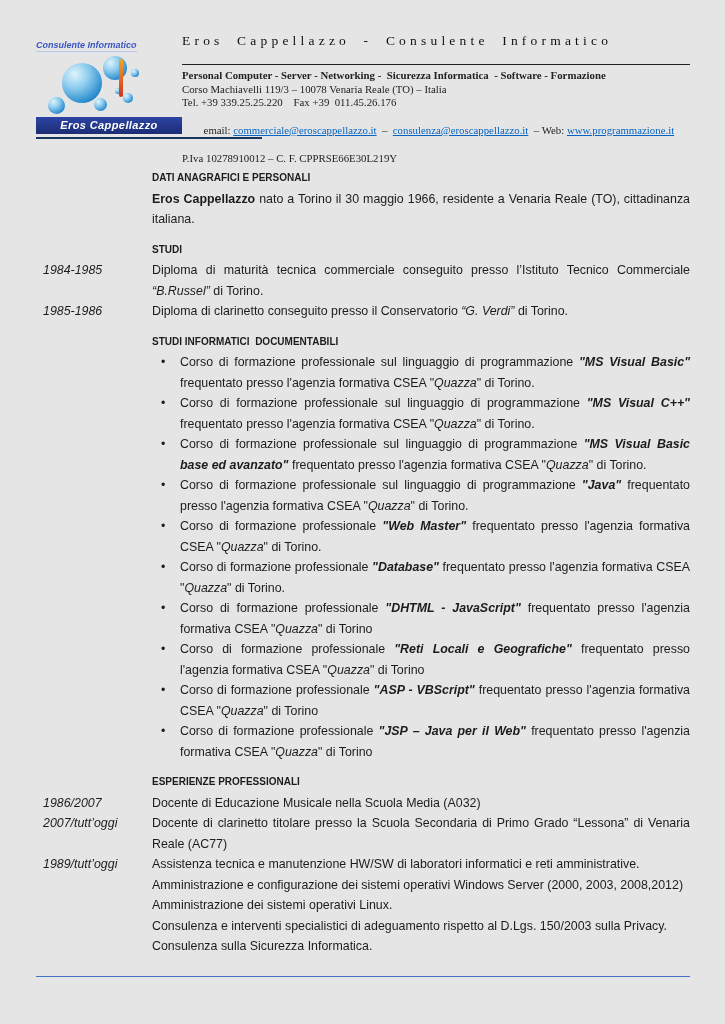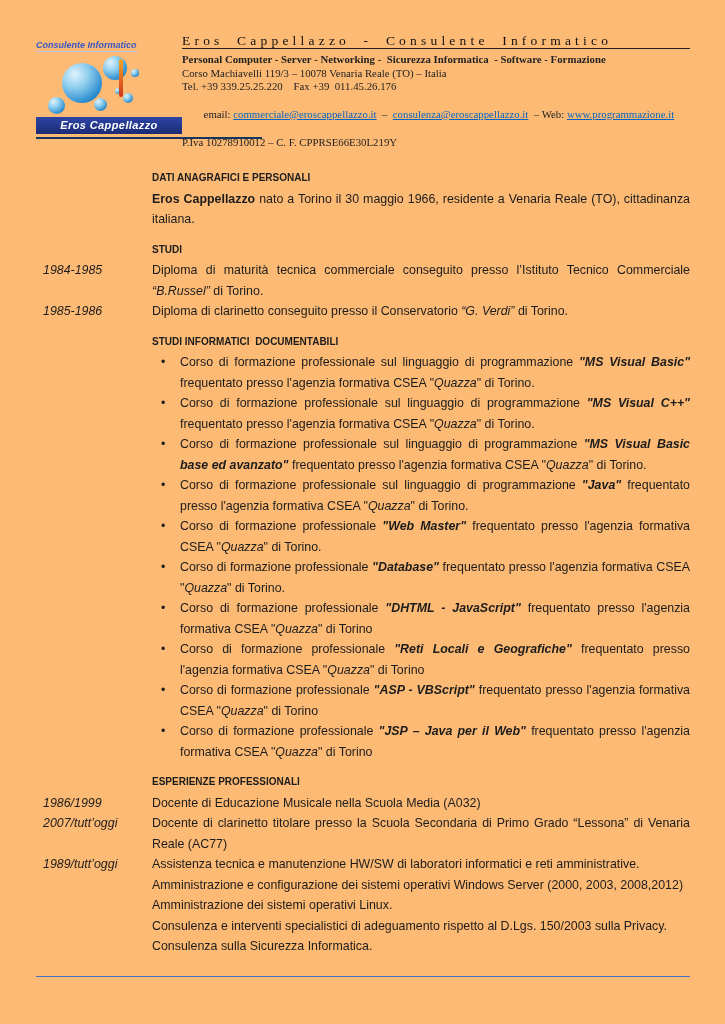--- a/index.html
+++ b/index.html
@@ -1,16 +1,16 @@
 <!DOCTYPE html>
 <html><head>
 <meta charset="utf-8">
 <style>
   html,body{margin:0;padding:0;background:#ffffff;}
-  .page{position:relative;width:725px;height:1024px;background:#fdba74;overflow:hidden;
+  .page{position:relative;width:725px;height:1024px;background:#e5e5e5;overflow:hidden;
         font-family:"Liberation Sans",sans-serif;color:#1c1c1c;}
 
   
   .letterhead{position:absolute;top:34px;left:36px;right:35px;display:flex;}
   .logo{flex:0 0 146px;width:146px;position:relative;}
   .logo-tagline{font-size:9px;font-style:italic;font-weight:bold;color:#3a57c4;
                 border-bottom:1px solid #b9c6e8;display:inline-block;padding-bottom:1px;}
   .bubbles{position:relative;height:60px;margin-top:3px;}
   .bub{position:absolute;border-radius:50%;
        background:radial-gradient(circle at 32% 28%,#dff3fd 0%,#8ecdee 35%,#2f8fd0 72%,#0c5d9e 100%);}
@@ -23,21 +23,21 @@
   .b7{width:6px;height:6px;left:79px;top:33px;}
   .rbar{position:absolute;left:83px;top:4px;width:4px;height:38px;border-radius:2px;
         background:linear-gradient(180deg,#f5a623,#d0321f);}
   .logo-banner{margin-top:2px;background:linear-gradient(180deg,#2d44a5,#1b2c74);color:#fff;
                font-style:italic;font-weight:bold;font-size:11px;text-align:center;
                padding:2px 4px 3px;letter-spacing:.4px;}
   .logo-line{width:226px;height:2px;background:#17365d;margin-top:3px;}
 
   .head-text{flex:1;font-family:"Liberation Serif",serif;font-size:10.8px;line-height:13.8px;color:#222;}
   .head-title{font-size:13.5px;letter-spacing:4.2px;word-spacing:6px;white-space:nowrap;color:#111;
-              padding-bottom:0;border-bottom:1.3px solid #222;margin-bottom:4px;}
+              padding-bottom:16px;border-bottom:1.3px solid #222;margin-bottom:4px;}
   .head-sub{font-weight:bold;}
   .hline{white-space:pre-wrap;}
   .link{color:#0563C1;text-decoration:underline;cursor:pointer;text-align:right;}
 
   
   .cv-body{position:absolute;top:168px;left:43px;right:35px;font-size:12.4px;line-height:20.5px;}
   .sec{margin-top:10px;}
   .h{font-size:10px;font-weight:bold;margin:0 0 0 109px;white-space:pre-wrap;}
   .para{margin:0 0 0 109px;text-align:justify;}
   .row{display:grid;grid-template-columns:109px 1fr;}
@@ -119,21 +119,21 @@
         <li><span>Corso di formazione professionale </span><span class="i b">"Reti Locali e Geografiche"</span><span> frequentato presso l'agenzia formativa CSEA "</span><span class="i">Quazza</span><span>" di Torino</span></li>
         <li><span>Corso di formazione professionale </span><span class="i b">"ASP - VBScript"</span><span> frequentato presso l'agenzia formativa CSEA "</span><span class="i">Quazza</span><span>" di Torino</span></li>
         <li><span>Corso di formazione professionale </span><span class="i b">"JSP – Java per il Web"</span><span> frequentato presso l'agenzia formativa CSEA "</span><span class="i">Quazza</span><span>" di Torino</span></li>
       </ul>
     </section>
 
     <section class="sec">
       <h2 class="h">ESPERIENZE PROFESSIONALI</h2>
 
       <div class="row">
-        <div class="date">1986/1999</div>
+        <div class="date">1986/2007</div>
         <div class="rc">
           <p><span>Docente di Educazione Musicale nella Scuola Media (A032)</span></p>
         </div>
       </div>
 
       <div class="row">
         <div class="date">2007/tutt’oggi</div>
         <div class="rc">
           <p><span>Docente di clarinetto titolare presso la Scuola Secondaria di Primo Grado “Lessona” di Venaria Reale (AC77)</span></p>
         </div>

